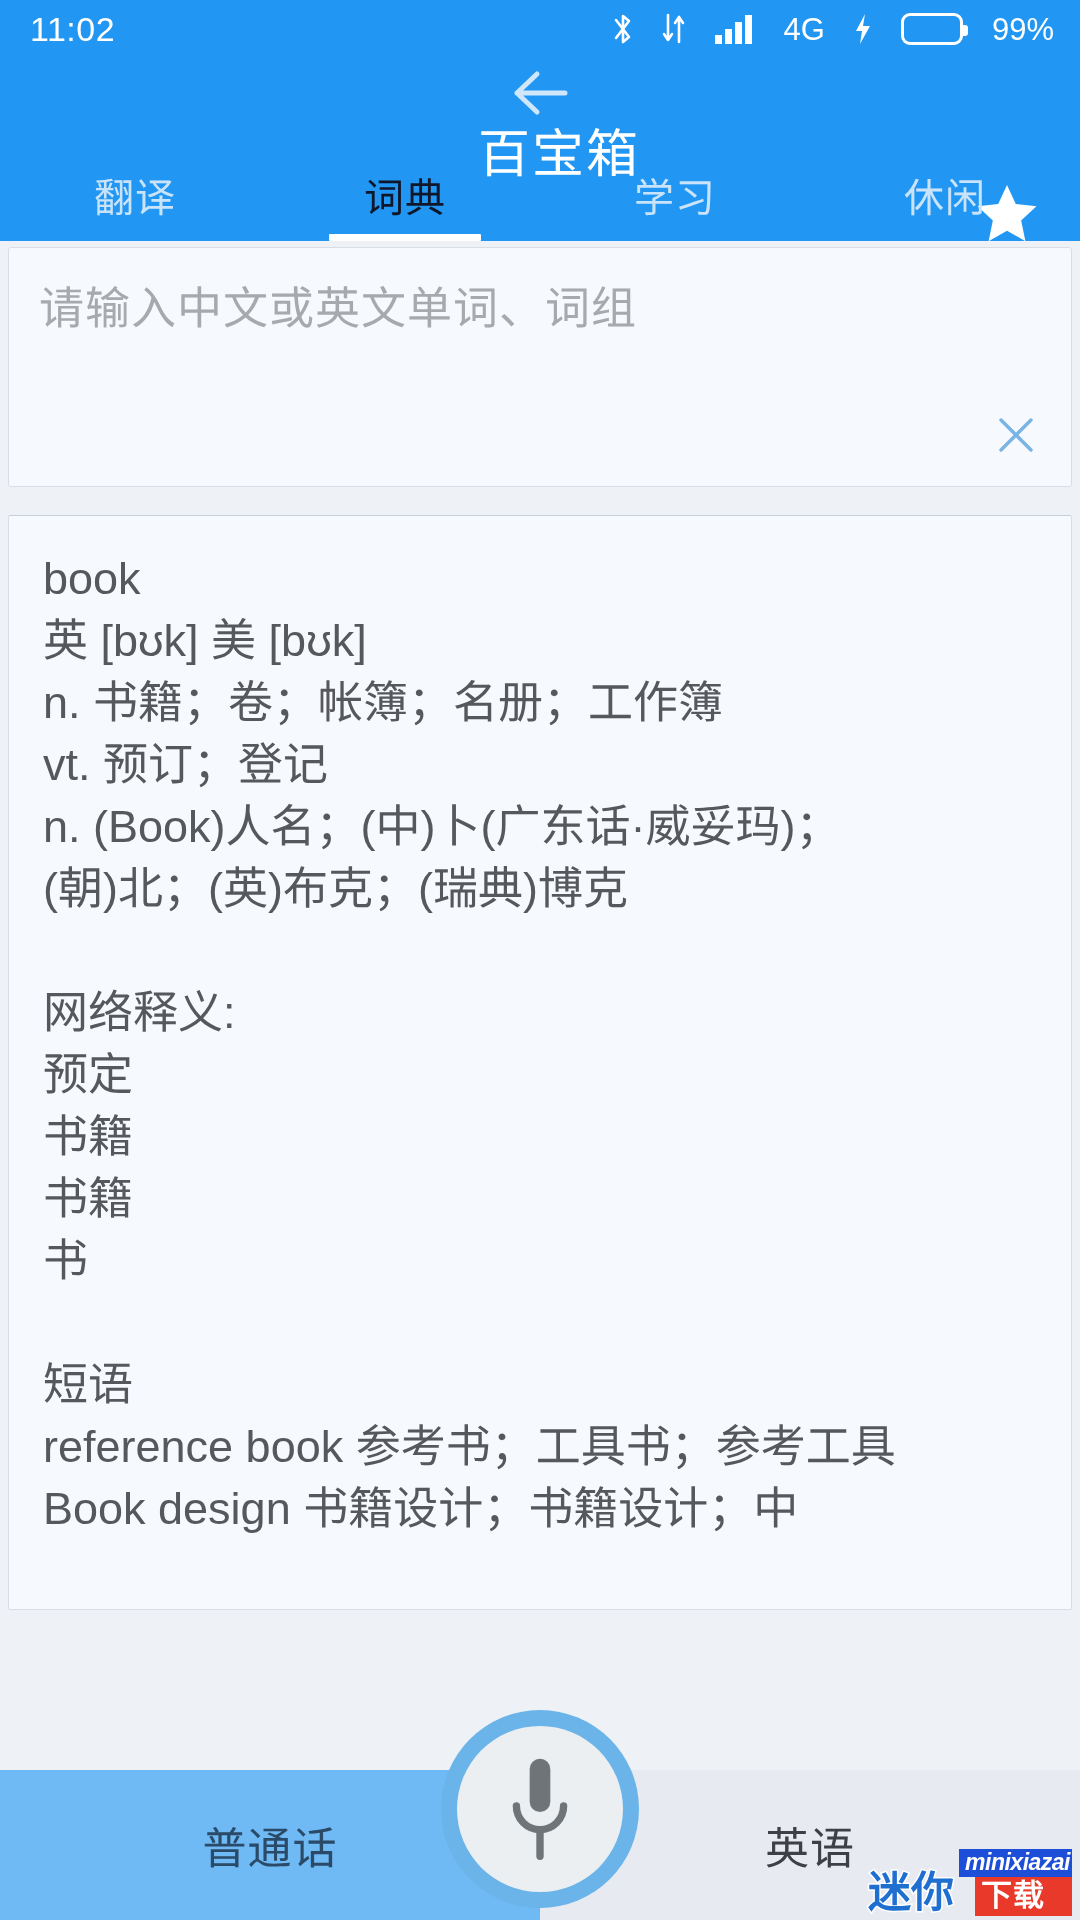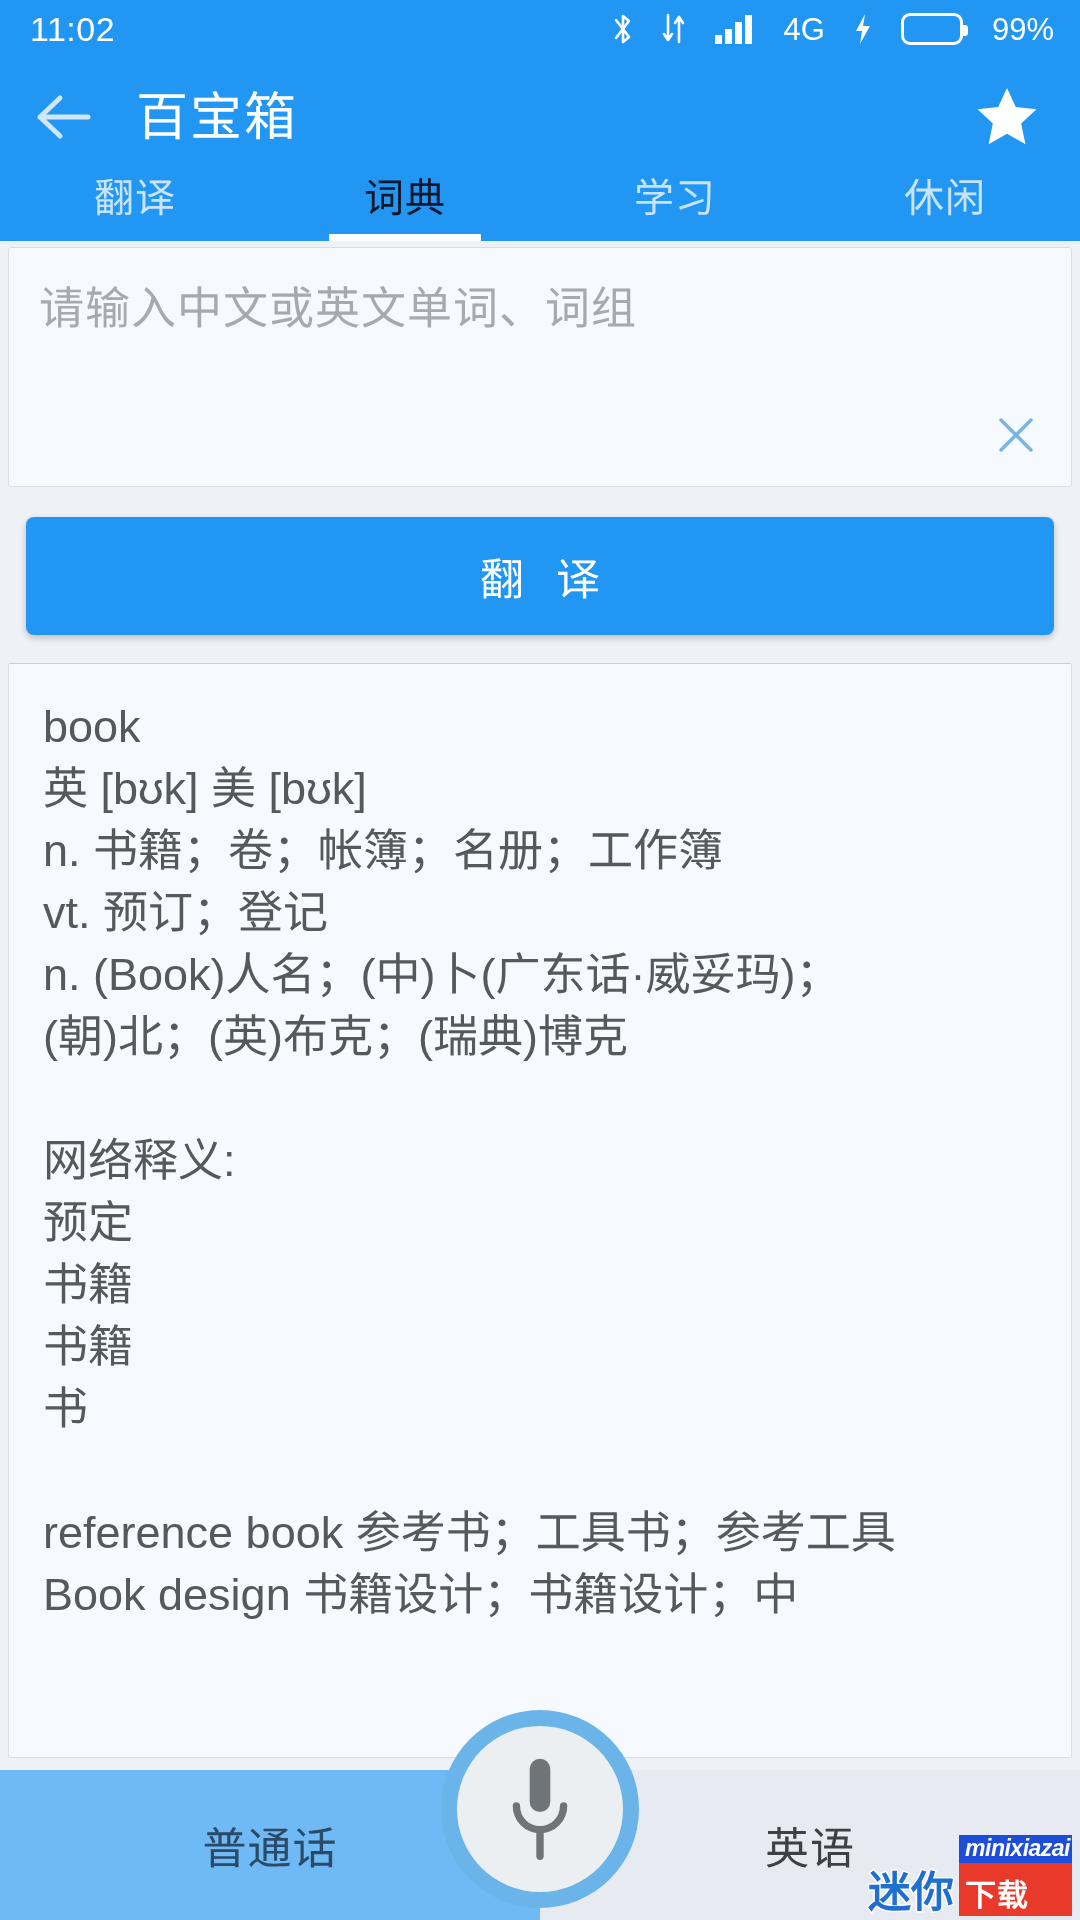--- a/index.html
+++ b/index.html
@@ -79,22 +79,23 @@
     background: #3ddc17;
     border-radius: 4px;
   }
 
   
   .app-bar {
     background: #2196f3;
     height: 118px;
     display: flex;
     align-items: center;
-    padding: 0 36px 0 28px;
-    box-sizing: border-box;
+    padding: 0 36px 0 36px;
+    box-sizing: border-box;
+    flex-direction: column;
   }
   .back-btn {
     width: 70px;
     height: 70px;
     display: flex;
     align-items: center;
     justify-content: center;
     flex: 0 0 auto;
     cursor: pointer;
   }
@@ -319,23 +320,24 @@
     font-size: 23px;
     padding: 2px 2px 3px 6px;
     line-height: 1;
     letter-spacing: -0.5px;
   }
   .wm-dl {
     background: #e8392a;
     color: #ffffff;
     font-weight: bold;
     font-size: 31px;
-    padding: 17px 6px 5px 6px;
+    padding: 3px 6px 5px 6px;
     line-height: 1;
     letter-spacing: 1px;
+    margin-left: 16px;
   }
 </style>
 </head>
 <body>
 
 <div class="status-bar">
   <div class="status-time">11:02</div>
   <div class="status-right">
     <span class="ico">
       <svg width="22" height="34" viewBox="0 0 22 34" aria-hidden="true">
@@ -402,36 +404,36 @@
 
   <div class="search-card">
     <input class="search-input" type="text" placeholder="请输入中文或英文单词、词组" style="">
     <div class="clear-icon">
       <svg width="46" height="46" viewBox="0 0 46 46" aria-hidden="true">
         <path d="M8 8 L38 38 M38 8 L8 38" fill="none" stroke="#7ab4e3" stroke-width="3.4" stroke-linecap="round"></path>
       </svg>
     </div>
   </div>
 
-  <button class="translate-btn">翻 译</button>
 
   <div class="result-card">
     <div class="result-line">book</div>
     <div class="result-line">英 [bʊk] 美 [bʊk]</div>
     <div class="result-line">n. 书籍；卷；帐簿；名册；工作簿</div>
     <div class="result-line">vt. 预订；登记</div>
     <div class="result-line">n. (Book)人名；(中)卜(广东话·威妥玛)；</div>
     <div class="result-line">(朝)北；(英)布克；(瑞典)博克</div>
     <div class="result-line blank"></div>
     <div class="result-line">网络释义:</div>
     <div class="result-line">预定</div>
     <div class="result-line">书籍</div>
     <div class="result-line">书籍</div>
     <div class="result-line">书</div>
     <div class="result-line blank"></div>
+    <div class="result-line">短语</div>
     <div class="result-line">reference book 参考书；工具书；参考工具</div>
     <div class="result-line">Book design 书籍设计；书籍设计；中</div>
   </div>
 
   <div class="lang-bar">
     <div class="lang-half left">
       <span>普通话</span>
     </div>
     <div class="lang-half right">
       <span>英语</span>

